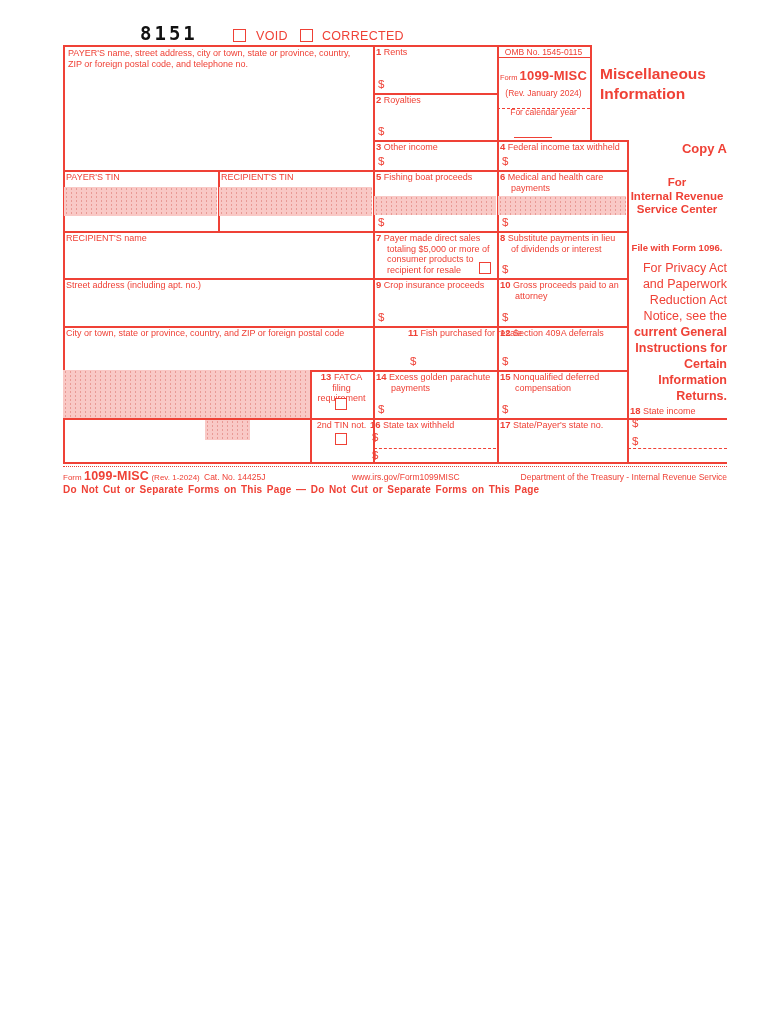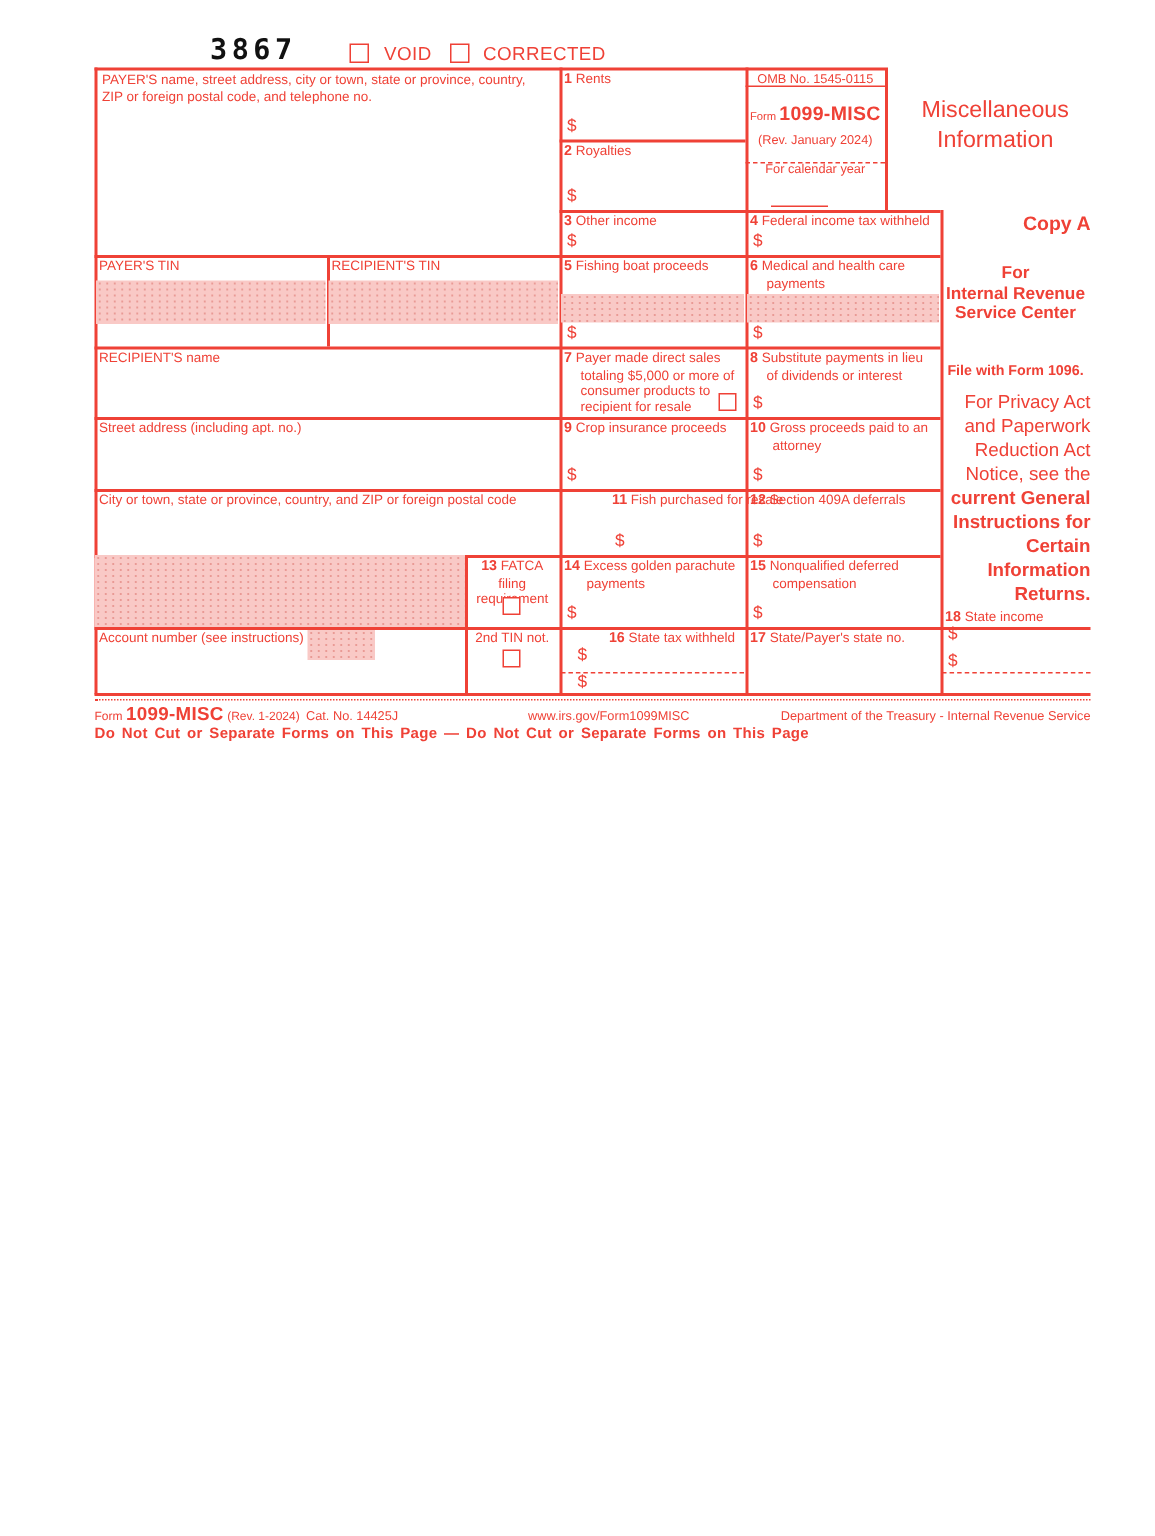--- a/index.html
+++ b/index.html
@@ -20,22 +20,22 @@
   .dollar{position:absolute;left:5px;bottom:3px;font-size:11.5px;}
   .dabs{position:absolute;left:5px;font-size:11.5px;}
   .pink{background-color:#f9c9c6;background-image:radial-gradient(circle,#e99a95 0.7px,rgba(0,0,0,0) 1px);background-size:5px 4px;}
   .cb{position:absolute;width:13px;height:13px;border:1.6px solid #ef4136;background:#fff;box-sizing:border-box;}
   .ctr{text-align:center;}
   
   .scan{position:absolute;left:140px;top:22px;font-family:"DejaVu Sans Mono",monospace;
         font-weight:bold;font-size:19px;letter-spacing:3px;color:#111;}
   .voidlbl{position:absolute;font-size:12.5px;letter-spacing:.3px;}
   
-  .misc-title{position:absolute;left:600px;top:64px;width:127px;text-align:center;
-              font-weight:normal;font-size:15.5px;line-height:20px;}
+  .misc-title{position:absolute;left:600px;top:64px;width:127px;text-align:left;
+              font-weight:bold;font-size:15.5px;line-height:20px;}
   .omb-line{font-size:8.5px;line-height:10px;text-align:center;padding-top:2px;}
   .formline{text-align:center;margin-top:11px;font-size:7.5px;}
   .formline b{font-size:13px;letter-spacing:.2px;}
   
   .copycol{position:absolute;left:627px;top:140px;width:100px;}
   .copy-a{text-align:right;font-weight:bold;font-size:13px;line-height:14px;padding-top:2px;}
   .forlines{text-align:center;font-weight:bold;font-size:11.5px;line-height:13.5px;margin-top:20px;}
   .forlines span{display:block;}
   .filewith{text-align:center;font-weight:bold;font-size:9.5px;margin-top:25px;}
   .privacy{text-align:right;font-size:12.5px;line-height:16px;margin-top:7px;}
@@ -45,21 +45,21 @@
   .foot .big{font-size:12.5px;font-weight:bold;letter-spacing:.2px;}
   .foot .sm{font-size:8px;}
   .donotcut{position:absolute;left:63px;top:484px;font-weight:bold;font-size:10px;
             letter-spacing:.2px;word-spacing:1.5px;white-space:nowrap;}
 </style>
 </head>
 <body>
 
 <div class="page">
 
-  <div class="scan">3867</div>
+  <div class="scan">8151</div>
   <div class="cb" style="left:233px;top:29px;"></div>
   <div class="voidlbl" style="left:256px;top:29px;">VOID</div>
   <div class="cb" style="left:300px;top:29px;"></div>
   <div class="voidlbl" style="left:322px;top:29px;">CORRECTED</div>
 
   <div class="hl" style="left:63px;top:45px;width:527px;"></div>
   <div class="hl thin" style="left:497px;top:57px;width:93px;"></div>
   <div class="hl" style="left:373px;top:93px;width:124px;"></div>
   <div class="hl dash" style="left:497px;top:108px;width:93px;"></div>
   <div class="hl" style="left:373px;top:140px;width:254px;"></div>
@@ -177,28 +177,27 @@
   <div class="cell" style="left:373px;top:370px;width:124px;height:48px;">
     <div class="lb h2"><b>14</b> <span>Excess golden parachute payments</span></div>
     <span class="dollar">$</span>
   </div>
   <div class="cell" style="left:497px;top:370px;width:130px;height:48px;">
     <div class="lb h2"><b>15</b> <span>Nonqualified deferred compensation</span></div>
     <span class="dollar">$</span>
   </div>
 
   <div class="cell" style="left:63px;top:418px;width:247px;height:44px;">
-    <div class="lb">Account number (see instructions)</div>
     <div class="pink" style="position:absolute;left:142px;top:2px;width:45px;height:20px;"></div>
   </div>
   <div class="cell" style="left:310px;top:418px;width:63px;height:44px;">
     <div class="lb ctr">2nd TIN not.</div>
     <div class="cb" style="left:25px;top:15px;width:12px;height:12px;"></div>
   </div>
-  <div class="cell" style="left:380px;top:418px;width:136px;height:44px;text-align:center;">
+  <div class="cell" style="left:367px;top:418px;width:136px;height:44px;">
     <div class="lb"><b>16</b> <span>State tax withheld</span></div>
     <span class="dabs" style="top:13px;">$</span>
     <span class="dabs" style="top:31px;">$</span>
   </div>
   <div class="cell" style="left:497px;top:418px;width:130px;height:44px;">
     <div class="lb"><b>17</b> <span>State/Payer's state no.</span></div>
   </div>
   <div class="cell" style="left:627px;top:404px;width:100px;height:48px;">
     <div class="lb"><b>18</b> <span>State income</span></div>
     <span class="dabs" style="top:13px;">$</span>

